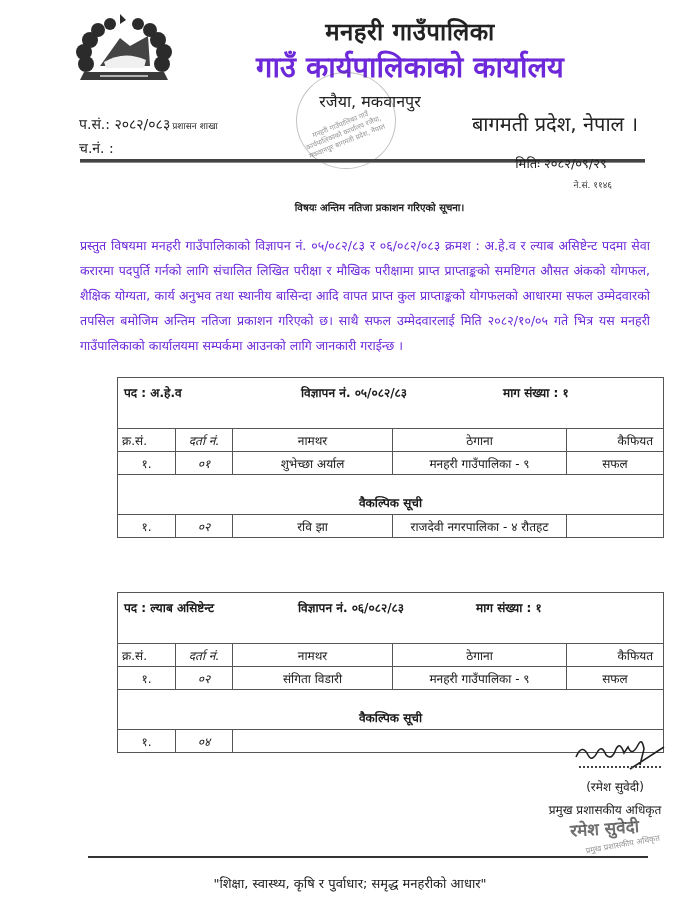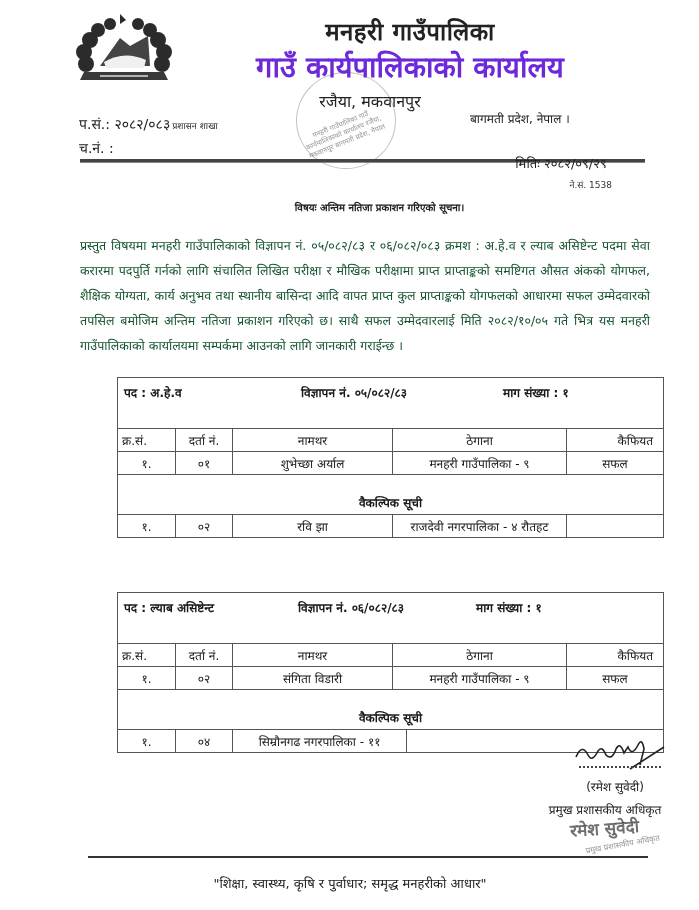--- a/index.html
+++ b/index.html
@@ -7,38 +7,38 @@
     width:699px; height:910px; background:#ffffff; position:relative; overflow:hidden;
     font-family:"DejaVu Sans", sans-serif; color:#1a1a1a;
   }
   .abs { position:absolute; }
   .emblem { left:70px; top:10px; width:108px; height:80px; }
   .title1 { left:180px; top:14px; width:460px; text-align:center; font-size:24px; font-weight:bold; letter-spacing:0.5px; color:#222; }
   .title2 { left:150px; top:46px; width:520px; text-align:center; font-size:29px; font-weight:bold; color:#6d28d9; }
   .address { left:240px; top:90px; width:260px; text-align:center; font-size:16px; color:#222; }
   .ref-no { left:79px; top:114px; font-size:14px; color:#222; white-space:nowrap; }
   .ref-no .small { font-size:9px; margin-left:2px; }
-  .province { left:470px; top:110px; width:170px; text-align:left; font-size:12px; color:#222; white-space:nowrap; }
+  .province { left:470px; top:110px; width:170px; text-align:center; font-size:20px; color:#222; white-space:nowrap; }
   .cha-no { left:79px; top:138px; font-size:14px; color:#222; }
   .hr-top { left:80px; top:159px; width:565px; height:3px; background:#444; border-bottom:1px solid #888; }
   .stamp { left:296px; top:72px; width:98px; height:95px; border-radius:50%; border:1px solid rgba(80,80,80,0.35); }
   .stamp-text { left:298px; top:120px; width:92px; font-size:7px; line-height:9px; color:rgba(60,60,60,0.55); text-align:center; transform:rotate(-22deg); }
   .date { left:470px; top:154px; width:182px; text-align:center; font-size:13px; color:#222; }
   .nepal-sambat { left:520px; top:178px; width:92px; text-align:right; font-size:9px; color:#333; }
   .subject { left:60px; top:200px; width:639px; text-align:center; font-size:10px; font-weight:bold; color:#222; }
-  .body-text { left:80px; top:233px; width:570px; font-size:12.5px; line-height:25px; color:#14532d; text-align:justify; }
+  .body-text { left:80px; top:233px; width:570px; font-size:12.5px; line-height:25px; color:#6d28d9; text-align:justify; }
 
   .result-table { left:117px; width:547px; border:1px solid #555; box-sizing:border-box; }
   .result-table .head-row { height:50px; position:relative; border-bottom:1px solid #555; font-size:12px; font-weight:bold; }
   .result-table .head-row span { position:absolute; top:6px; white-space:nowrap; }
   .grid-row { display:flex; height:22px; border-bottom:1px solid #555; font-size:12px; }
   .grid-row:last-child { border-bottom:none; }
   .grid-row > div { border-right:1px solid #555; box-sizing:border-box; display:flex; align-items:center; justify-content:center; }
   .grid-row > div:last-child { border-right:none; }
-  .c1 { width:58px; } .c2 { width:57px; } .c3 { width:160px; } .c4 { width:174px; } .c5 { flex:1; }
+  .c1 { width:58px; } .c2 { width:57px;font-style:italic; } .c3 { width:160px; } .c4 { width:174px; } .c5 { flex:1; }
   .grid-row .c1.left { justify-content:flex-start; padding-left:4px; }
   .grid-row .c5.right { justify-content:flex-end; padding-right:10px; }
   .alt-title { height:40px; border-bottom:1px solid #555; display:flex; align-items:flex-end; justify-content:center; padding-bottom:3px; box-sizing:border-box; font-size:12px; font-weight:bold; }
   .table1 { top:377px; } .table2 { top:592px; }
 
   .signature { left:568px; top:735px; width:100px; height:40px; }
   .dots { left:579px; top:766px; width:82px; border-top:2px dotted #444; }
   .sign-name { left:560px; top:778px; width:110px; text-align:center; font-size:12px; color:#222; }
   .sign-title { left:525px; top:801px; width:160px; text-align:center; font-size:12px; color:#222; white-space:nowrap; }
   .sign-stamp { left:570px; top:815px; width:110px; font-size:17px; font-weight:bold; color:rgba(50,50,50,0.7); transform:rotate(-4deg); white-space:nowrap; }
@@ -81,21 +81,21 @@
 
 <div class="abs ref-no">
   <span>प.सं.: २०८२/०८३</span><span class="small">प्रशासन शाखा</span>
 </div>
 <div class="abs province">बागमती प्रदेश, नेपाल ।</div>
 <div class="abs cha-no">च.नं. :</div>
 
 <div class="abs hr-top"></div>
 
 <div class="abs date">मितिः २०८२/०९/२९</div>
-<div class="abs nepal-sambat">ने.सं. 1538</div>
+<div class="abs nepal-sambat">ने.सं. ११४६</div>
 
 <div class="abs subject">विषयः अन्तिम नतिजा प्रकाशन गरिएको सूचना।</div>
 <div class="abs body-text">प्रस्तुत विषयमा मनहरी गाउँपालिकाको विज्ञापन नं. ०५/०८२/८३ र ०६/०८२/०८३ क्रमश : अ.हे.व र ल्याब असिष्टेन्ट पदमा सेवा करारमा पदपुर्ति गर्नको लागि संचालित लिखित परीक्षा र मौखिक परीक्षामा प्राप्त प्राप्ताङ्कको समष्टिगत औसत अंकको योगफल, शैक्षिक योग्यता, कार्य अनुभव तथा स्थानीय बासिन्दा आदि वापत प्राप्त कुल प्राप्ताङ्कको योगफलको आधारमा सफल उम्मेदवारको तपसिल बमोजिम अन्तिम नतिजा प्रकाशन गरिएको छ। साथै  सफल उम्मेदवारलाई मिति २०८२/१०/०५ गते भित्र यस मनहरी गाउँपालिकाको कार्यालयमा सम्पर्कमा आउनको लागि जानकारी गराईन्छ  ।</div>
 
 <div class="abs result-table table1">
   <div class="head-row">
     <span style="left:6px">पद : अ.हे.व</span>
     <span style="left:183px">विज्ञापन नं. ०५/०८२/८३</span>
     <span style="left:385px">माग संख्या : १</span>
   </div>
@@ -140,21 +140,20 @@
     <div class="c1">१.</div>
     <div class="c2">०२</div>
     <div class="c3">संगिता विडारी</div>
     <div class="c4">मनहरी गाउँपालिका - ९</div>
     <div class="c5">सफल</div>
   </div>
   <div class="alt-title">वैकल्पिक सूची</div>
   <div class="grid-row">
     <div class="c1">१.</div>
     <div class="c2">०४</div>
-    <div class="c4">सिम्रौनगढ  नगरपालिका - ११</div>
     <div class="c5"></div>
   </div>
 </div>
 
 <div class="abs signature">
   <svg width="100" height="40" viewBox="0 0 100 40">
     <path d="M8 22 Q14 8 20 20 Q24 28 30 16 Q34 10 38 20 Q44 26 48 14 Q52 6 56 18 L60 12 Q64 22 70 10 Q74 2 76 14 L72 30 M62 34 L96 12" fill="none" stroke="#222" stroke-width="1.6"></path>
   </svg>
 </div>
 <div class="abs dots"></div>

